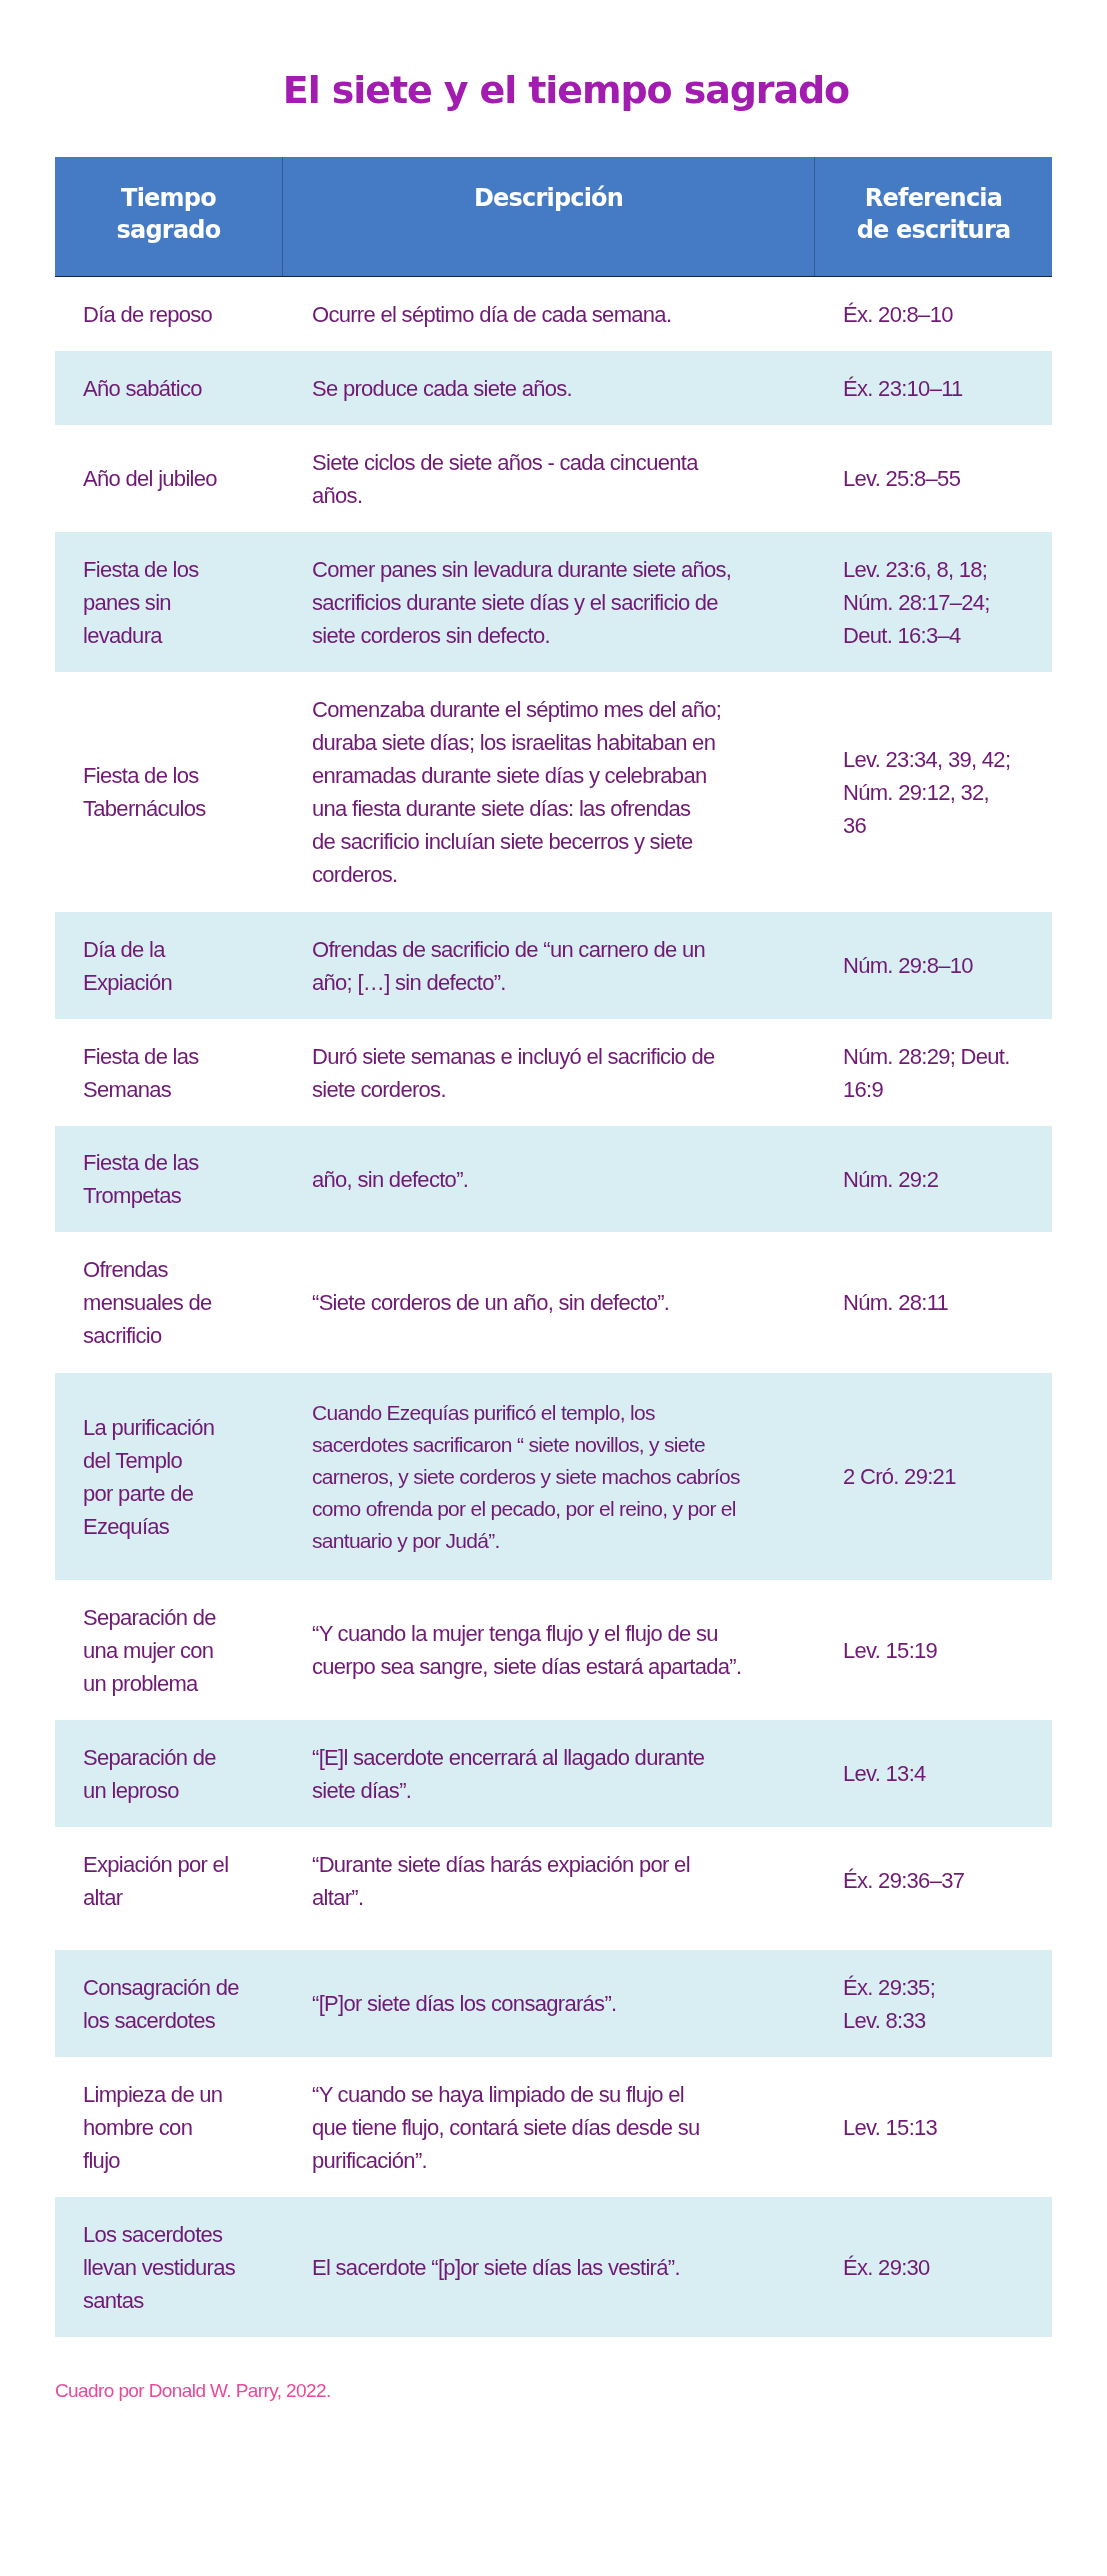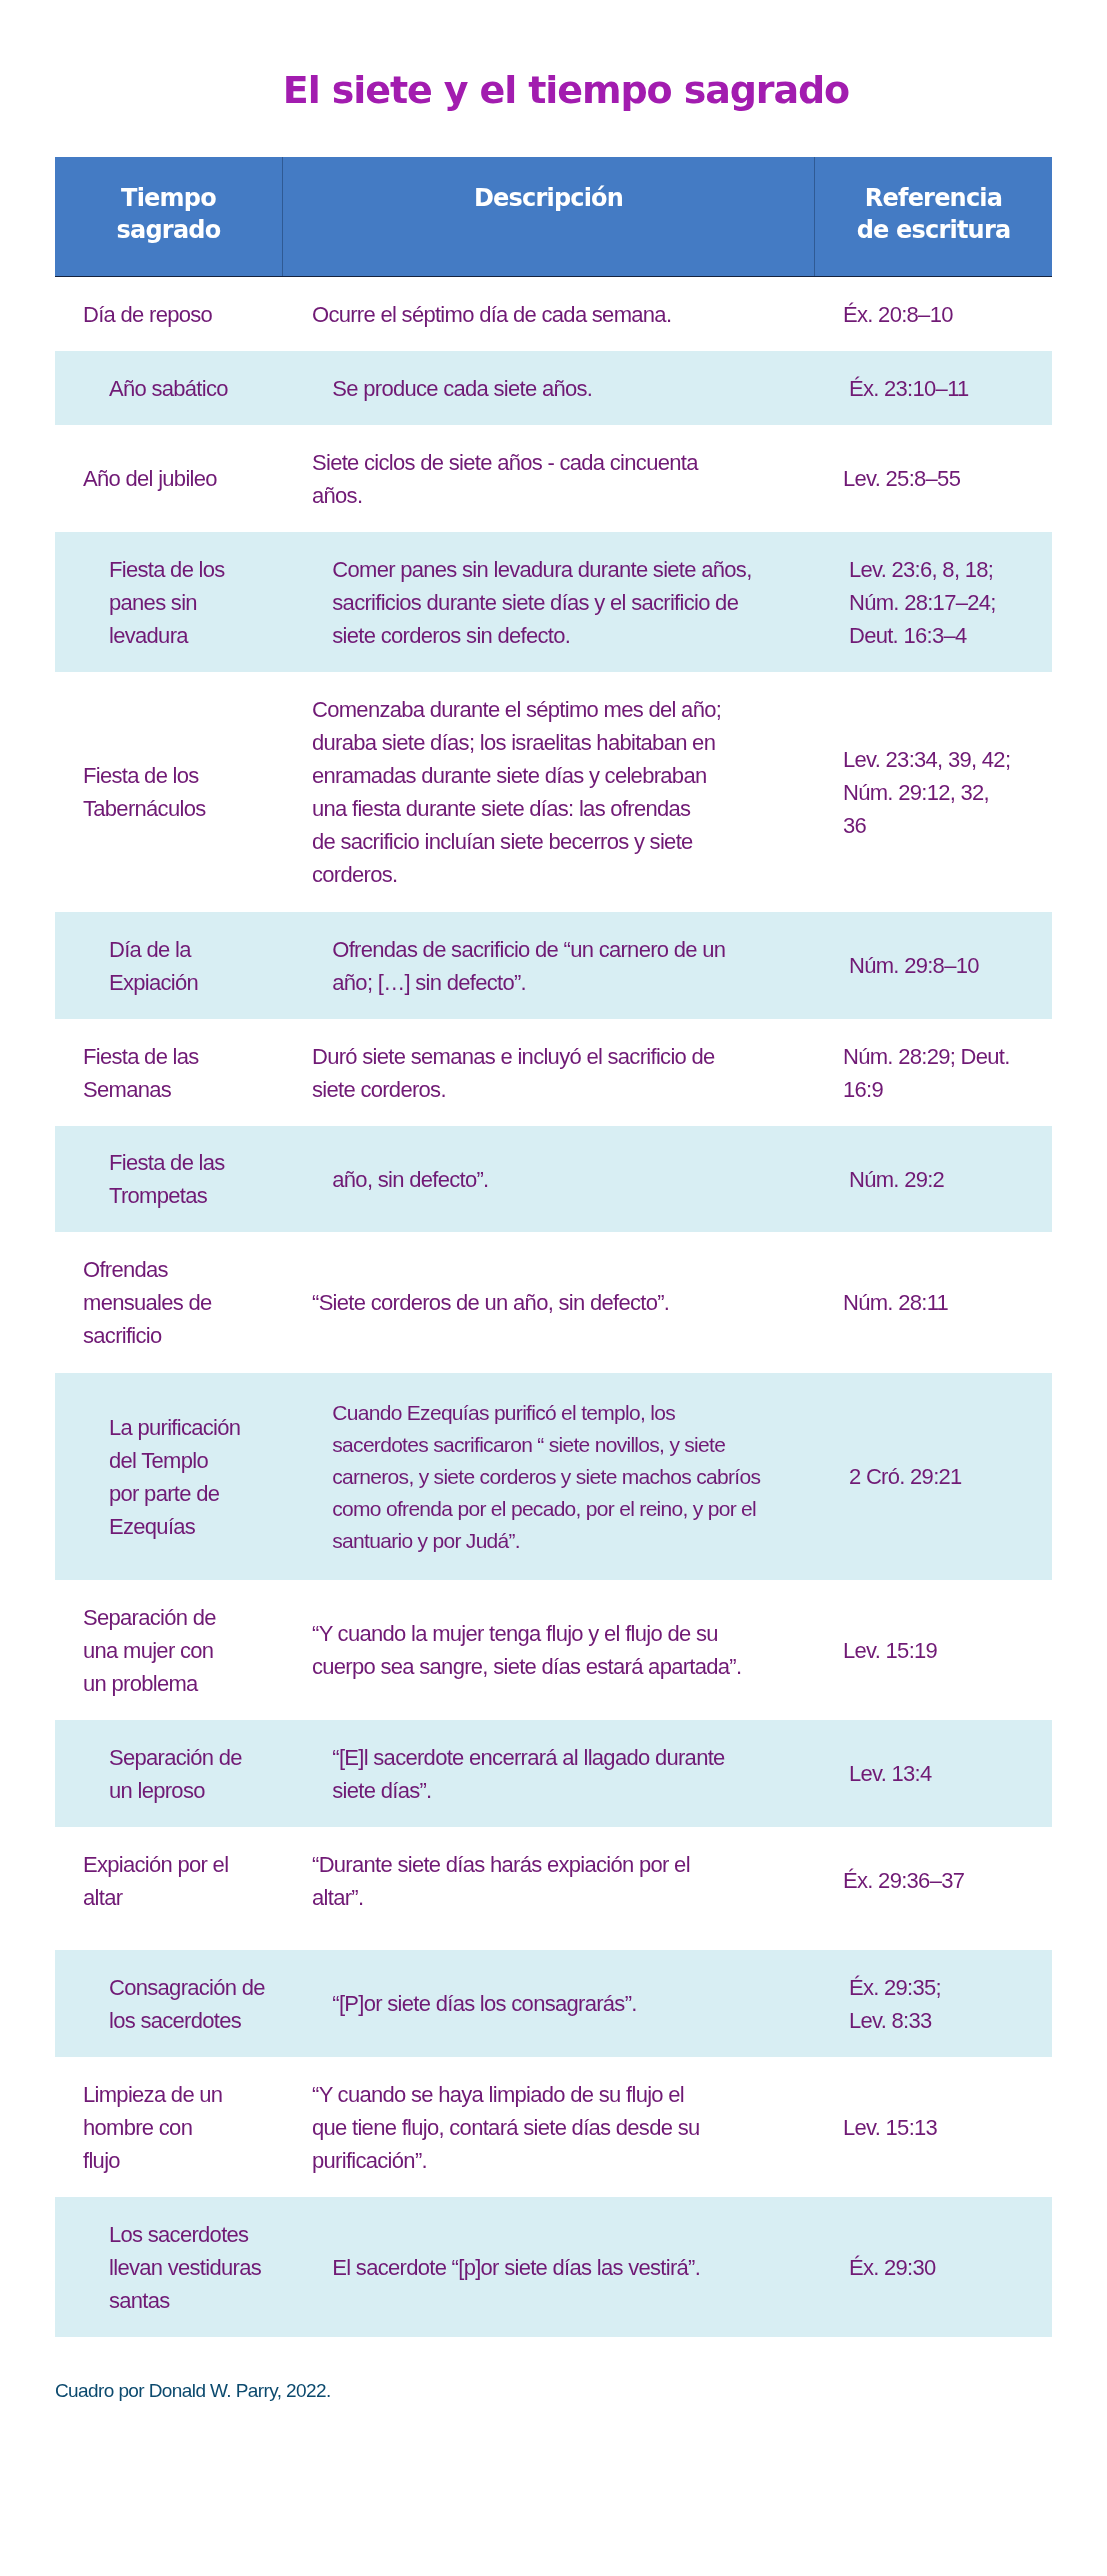--- a/index.html
+++ b/index.html
@@ -57,21 +57,21 @@
     .th.c2 { width: 532px; border-right: 1.1px solid #2f5a94; }
     .th.c3 { width: 237px; }
     .th .ln { display: block; }
 
     .row {
       display: flex;
       align-items: center;
       box-sizing: border-box;
       position: relative;
     }
-    .row.band { background: #d8eef3; padding-left: 26px; }
+    .row.band { background: #d8eef3; }
     .cell {
       box-sizing: border-box;
       color: #701a75;
       font-family: "Liberation Sans", sans-serif;
       font-size: 22px;
       line-height: 33px;
       letter-spacing: -0.7px;
     }
     .cell .ln { display: block; white-space: nowrap; }
     .cell.c1 { width: 228px; padding-left: 28px; }
@@ -97,21 +97,21 @@
     .r16 { height: 140px; }
 
     .credit {
       position: absolute;
       left: 55px;
       top: 2377px;
       font-family: "Liberation Sans", sans-serif;
       font-size: 19px;
       line-height: 28px;
       letter-spacing: -0.6px;
-      color: #0c4a6e;
+      color: #ec4899;
     }
   </style>
 </head>
 <body>
 
 <h1 class="title">El siete y el tiempo sagrado</h1>
 
 <div class="table">
   <div class="thead">
     <div class="th c1">

